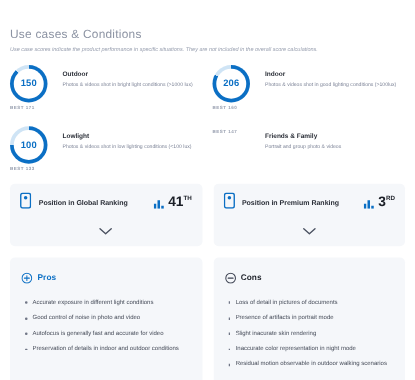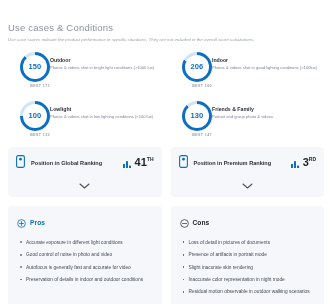--- a/index.html
+++ b/index.html
@@ -38,21 +38,21 @@
   .usecase{
     display:flex;
     align-items:flex-start;
     padding:3px 0 8px 0;
   }
   .badge-wrap{
     width:42px;
     flex:0 0 42px;
     display:flex;
     flex-direction:column;
-    align-items:flex-end;
+    align-items:flex-start;
   }
   .donut{
     position:relative;
     width:30px;height:30px;
     border-radius:50%;
     display:flex;align-items:center;justify-content:center;
   }
   .donut .ring{
     position:absolute;inset:0;border-radius:50%;
   }
@@ -233,25 +233,20 @@
         <div class="best">BEST 133</div>
       </div>
       <div class="uc-text">
         <div class="uc-name">Lowlight</div>
         <div class="uc-desc">Photos &amp; videos shot in low lighting conditions (&lt;100 lux)</div>
       </div>
     </div>
 
     <div class="usecase">
       <div class="badge-wrap">
-        <div class="donut">
-          <div class="ring" style="background:conic-gradient(#0b6fc4 0% 88%, #cfe4f5 88% 100%);"></div>
-          <div class="hole"></div>
-          <div class="val">130</div>
-        </div>
         <div class="best">BEST 147</div>
       </div>
       <div class="uc-text">
         <div class="uc-name">Friends &amp; Family</div>
         <div class="uc-desc">Portrait and group photo &amp; videos</div>
       </div>
     </div>
 
   </div>
 

